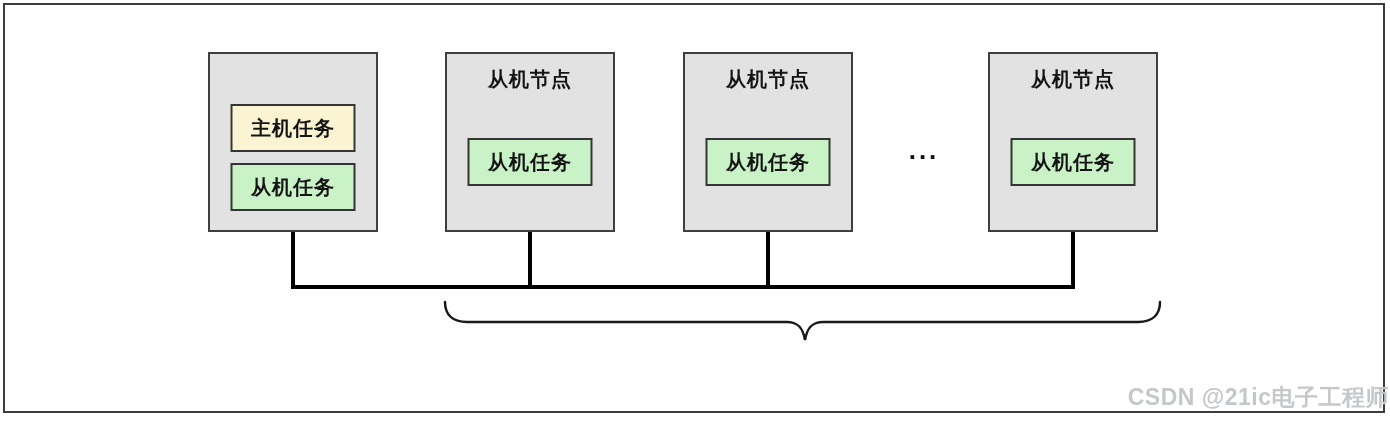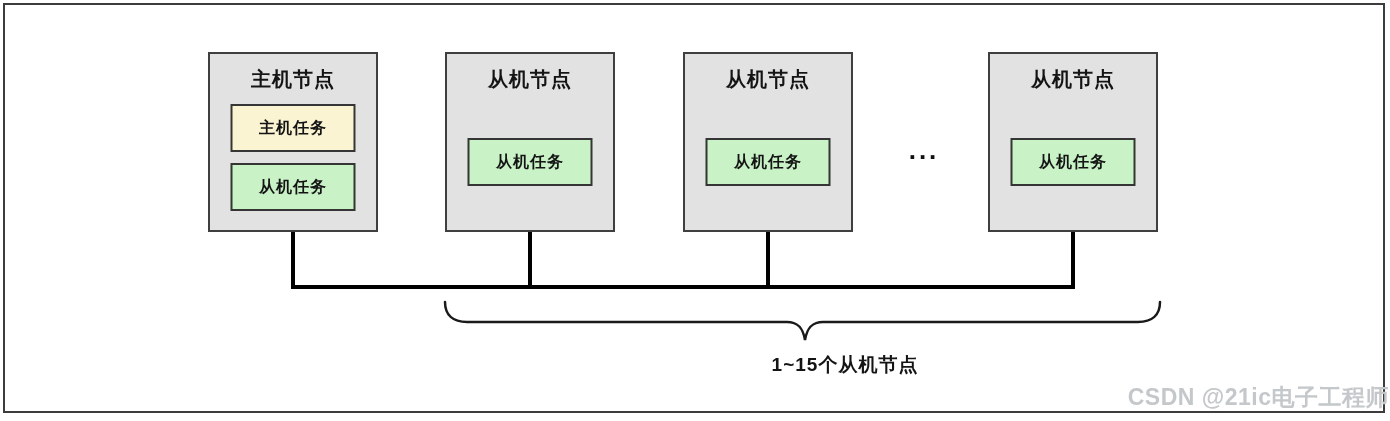--- a/index.html
+++ b/index.html
@@ -54,21 +54,21 @@
     position: absolute;
     left: 50%;
     transform: translateX(-50%);
     width: 125px;
     height: 48px;
     box-sizing: border-box;
     border: 2px solid var(--task-border, #353535);
     display: flex;
     align-items: center;
     justify-content: center;
-    font-size: 16px;
+    font-size: 20px;
     font-weight: bold;
     color: #141414;
     letter-spacing: 1px;
   }
   .master-task { top: 50px; background: var(--master-task-bg, #fbf4d3); }
   .node-1 .slave-task { top: 109px; background: var(--slave-task-bg, #c9f2c6); }
   .slave-node .slave-task { top: 84px; background: var(--slave-task-bg, #c9f2c6); }
   .ellipsis {
     position: absolute;
     left: 924px;
@@ -141,21 +141,20 @@
   }
 </style>
 </head>
 <body>
 
 <div class="canvas">
 
   <div class="frame"></div>
 
   <div class="node node-1">
-    <div class="node-title">主机节点</div>
     <div class="task master-task">主机任务</div>
     <div class="task slave-task">从机任务</div>
   </div>
 
   <div class="node node-2 slave-node">
     <div class="node-title">从机节点</div>
     <div class="task slave-task">从机任务</div>
   </div>
 
   <div class="node node-3 slave-node">
@@ -173,17 +172,16 @@
   <div class="vline v1"></div>
   <div class="vline v2"></div>
   <div class="vline v3"></div>
   <div class="vline v4"></div>
   <div class="bus"></div>
 
   <svg class="brace-svg" viewBox="0 0 1390 421" xmlns="http://www.w3.org/2000/svg">
     <path class="brace-path" d="M 445 302 C 445 315 453 322 467 322 L 787 322 C 798 322 803 328 805 340 C 807 328 812 322 823 322 L 1138 322 C 1152 322 1160 315 1160 302"></path>
   </svg>
 
-  <div class="brace-label">1~15个从机节点</div>
 
   <div class="watermark">CSDN @21ic电子工程师</div>
 
 </div>
 
 </body></html>

